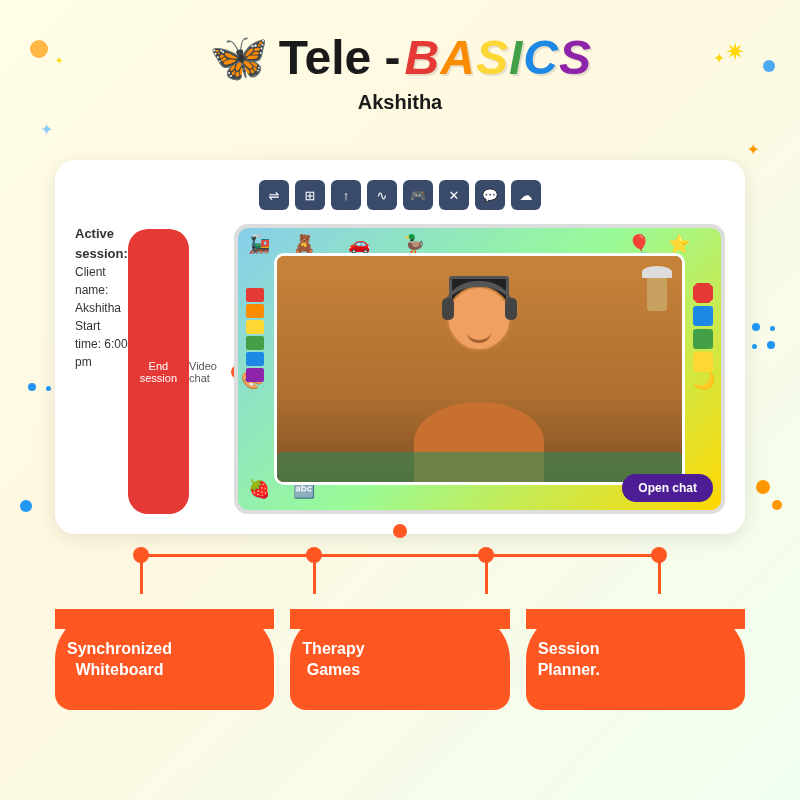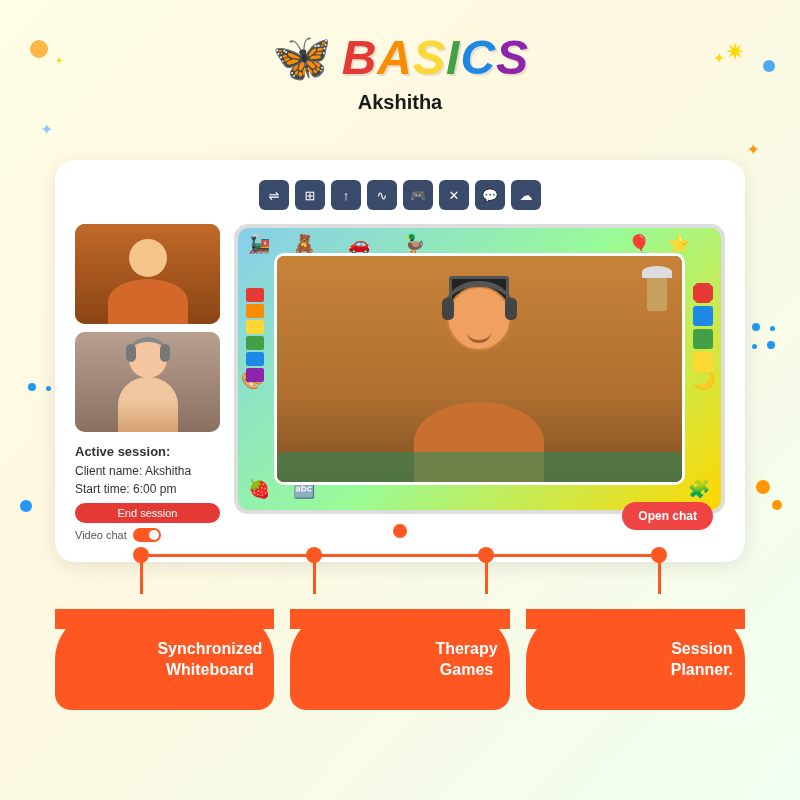--- a/index.html
+++ b/index.html
@@ -109,21 +109,21 @@
     .content-area {
       display: flex;
       gap: 14px;
     }
 
     
     .left-panel {
       width: 145px;
       flex-shrink: 0;
       display: flex;
-      flex-direction: column;
+      flex-direction: row;
     }
 
     .video-thumb {
       width: 145px;
       height: 100px;
       border-radius: 10px;
       overflow: hidden;
       margin-bottom: 8px;
       background: #8B6914;
       position: relative;
@@ -277,21 +277,21 @@
       background: linear-gradient(180deg, #8B6914 0%, #5c3d11 100%);
       position: relative;
       overflow: hidden;
       border: 3px solid white;
     }
 
     .open-chat-btn {
       position: absolute;
       bottom: 12px;
       right: 12px;
-      background: #ef4444;
+      background: #4c1d95;
       color: white;
       border: none;
       border-radius: 20px;
       padding: 7px 16px;
       font-size: 12px;
       font-weight: 600;
       cursor: pointer;
     }
 
     
@@ -305,21 +305,21 @@
       z-index: 2;
     }
 
     .feature-card {
       flex: 1;
       background: #ff5722;
       border-radius: 16px 16px 16px 16px;
       padding: 20px 12px;
       display: flex;
       align-items: center;
-      justify-content: flex-end;
+      justify-content: flex-start;
       text-align: center;
       color: white;
       font-size: 16px;
       font-weight: 700;
       line-height: 1.3;
       min-height: 100px;
       position: relative;
     }
 
     .feature-card::before {
@@ -403,20 +403,21 @@
 </div>
 
 <div style="position:absolute; right:30px; top:480px; width:14px; height:14px; border-radius:50%; background:#FF9800; z-index:3;"></div>
 <div style="position:absolute; right:18px; top:500px; width:10px; height:10px; border-radius:50%; background:#FF9800; z-index:3;"></div>
 <div style="position:absolute; left:20px; top:500px; width:12px; height:12px; border-radius:50%; background:#2196F3; z-index:3;"></div>
 
 <div class="header">
   <div class="logo-row">
     <span class="butterfly">🦋</span>
     <div class="logo-text">
+      <span class="tele-part">Tele - </span>
       <span class="basics-text">
         <span class="basics-b">B</span>
           <span class="basics-a">A</span>
           <span class="basics-s1">S</span>
           <span class="basics-i">I</span>
           <span class="basics-c">C</span>
           <span class="basics-s2">S</span>
       </span>
     </div>
   </div>

